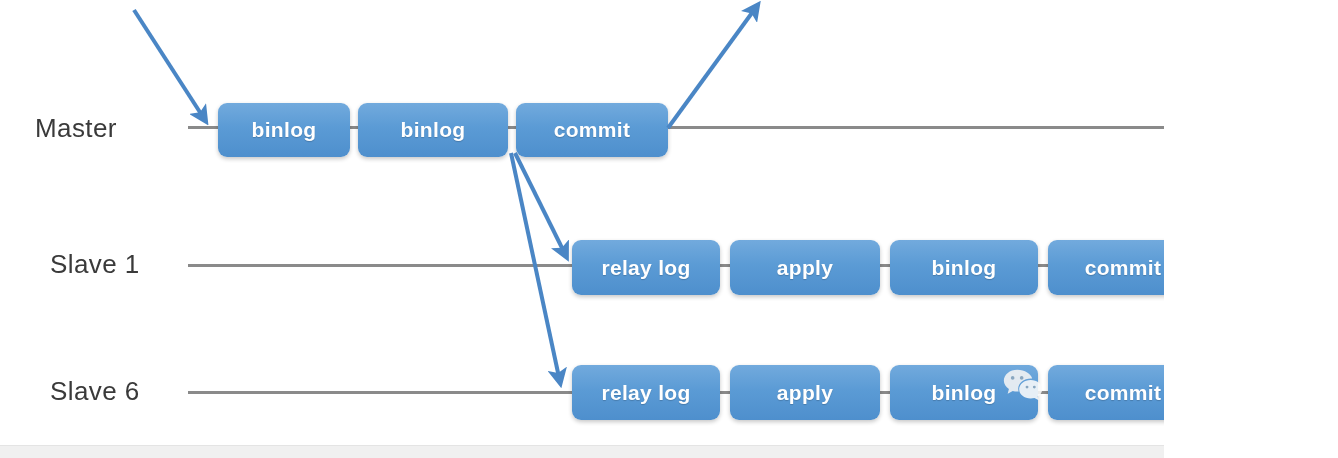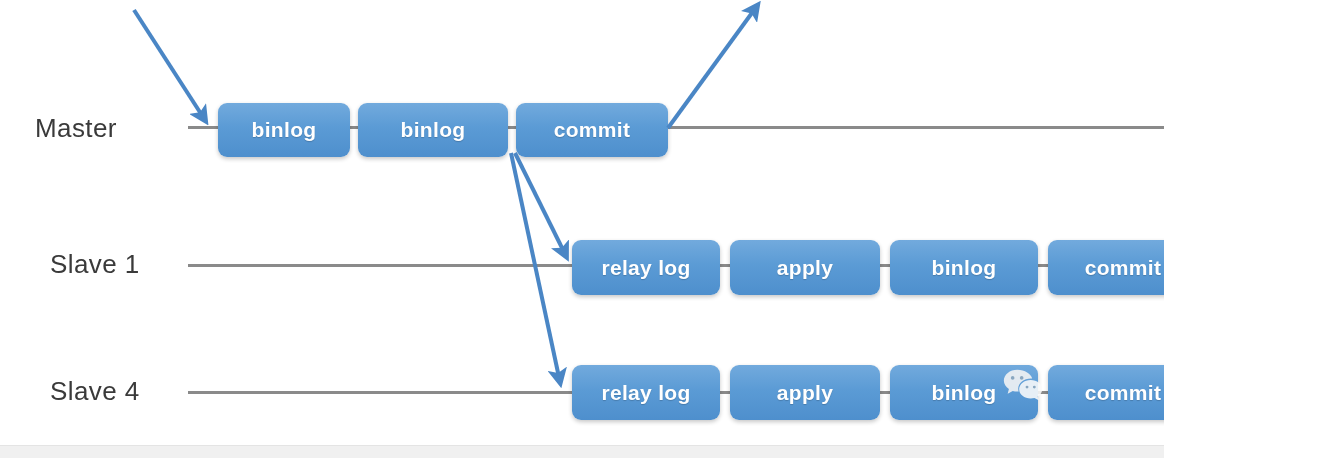--- a/index.html
+++ b/index.html
@@ -121,21 +121,21 @@
       </div>
       <div class="node-box" style="left: 730px; top: 240px; width: 150px; height: 55px;">
         <span class="node-label">apply</span>
       </div>
       <div class="node-box" style="left: 890px; top: 240px; width: 148px; height: 55px;">
         <span class="node-label">binlog</span>
       </div>
       <div class="node-box" style="left: 1048px; top: 240px; width: 150px; height: 55px;">
         <span class="node-label">commit</span>
       </div>
-      <div class="row-label" style="left: 50px; top: 376px;">Slave 4</div>
+      <div class="row-label" style="left: 50px; top: 376px;">Slave 6</div>
       <div class="timeline" style="left: 188px; top: 391px; width: 1012px;"></div>
       <div class="node-box" style="left: 572px; top: 365px; width: 148px; height: 55px;">
         <span class="node-label">relay log</span>
       </div>
       <div class="node-box" style="left: 730px; top: 365px; width: 150px; height: 55px;">
         <span class="node-label">apply</span>
       </div>
       <div class="node-box" style="left: 890px; top: 365px; width: 148px; height: 55px;">
         <span class="node-label">binlog</span>
       </div>

